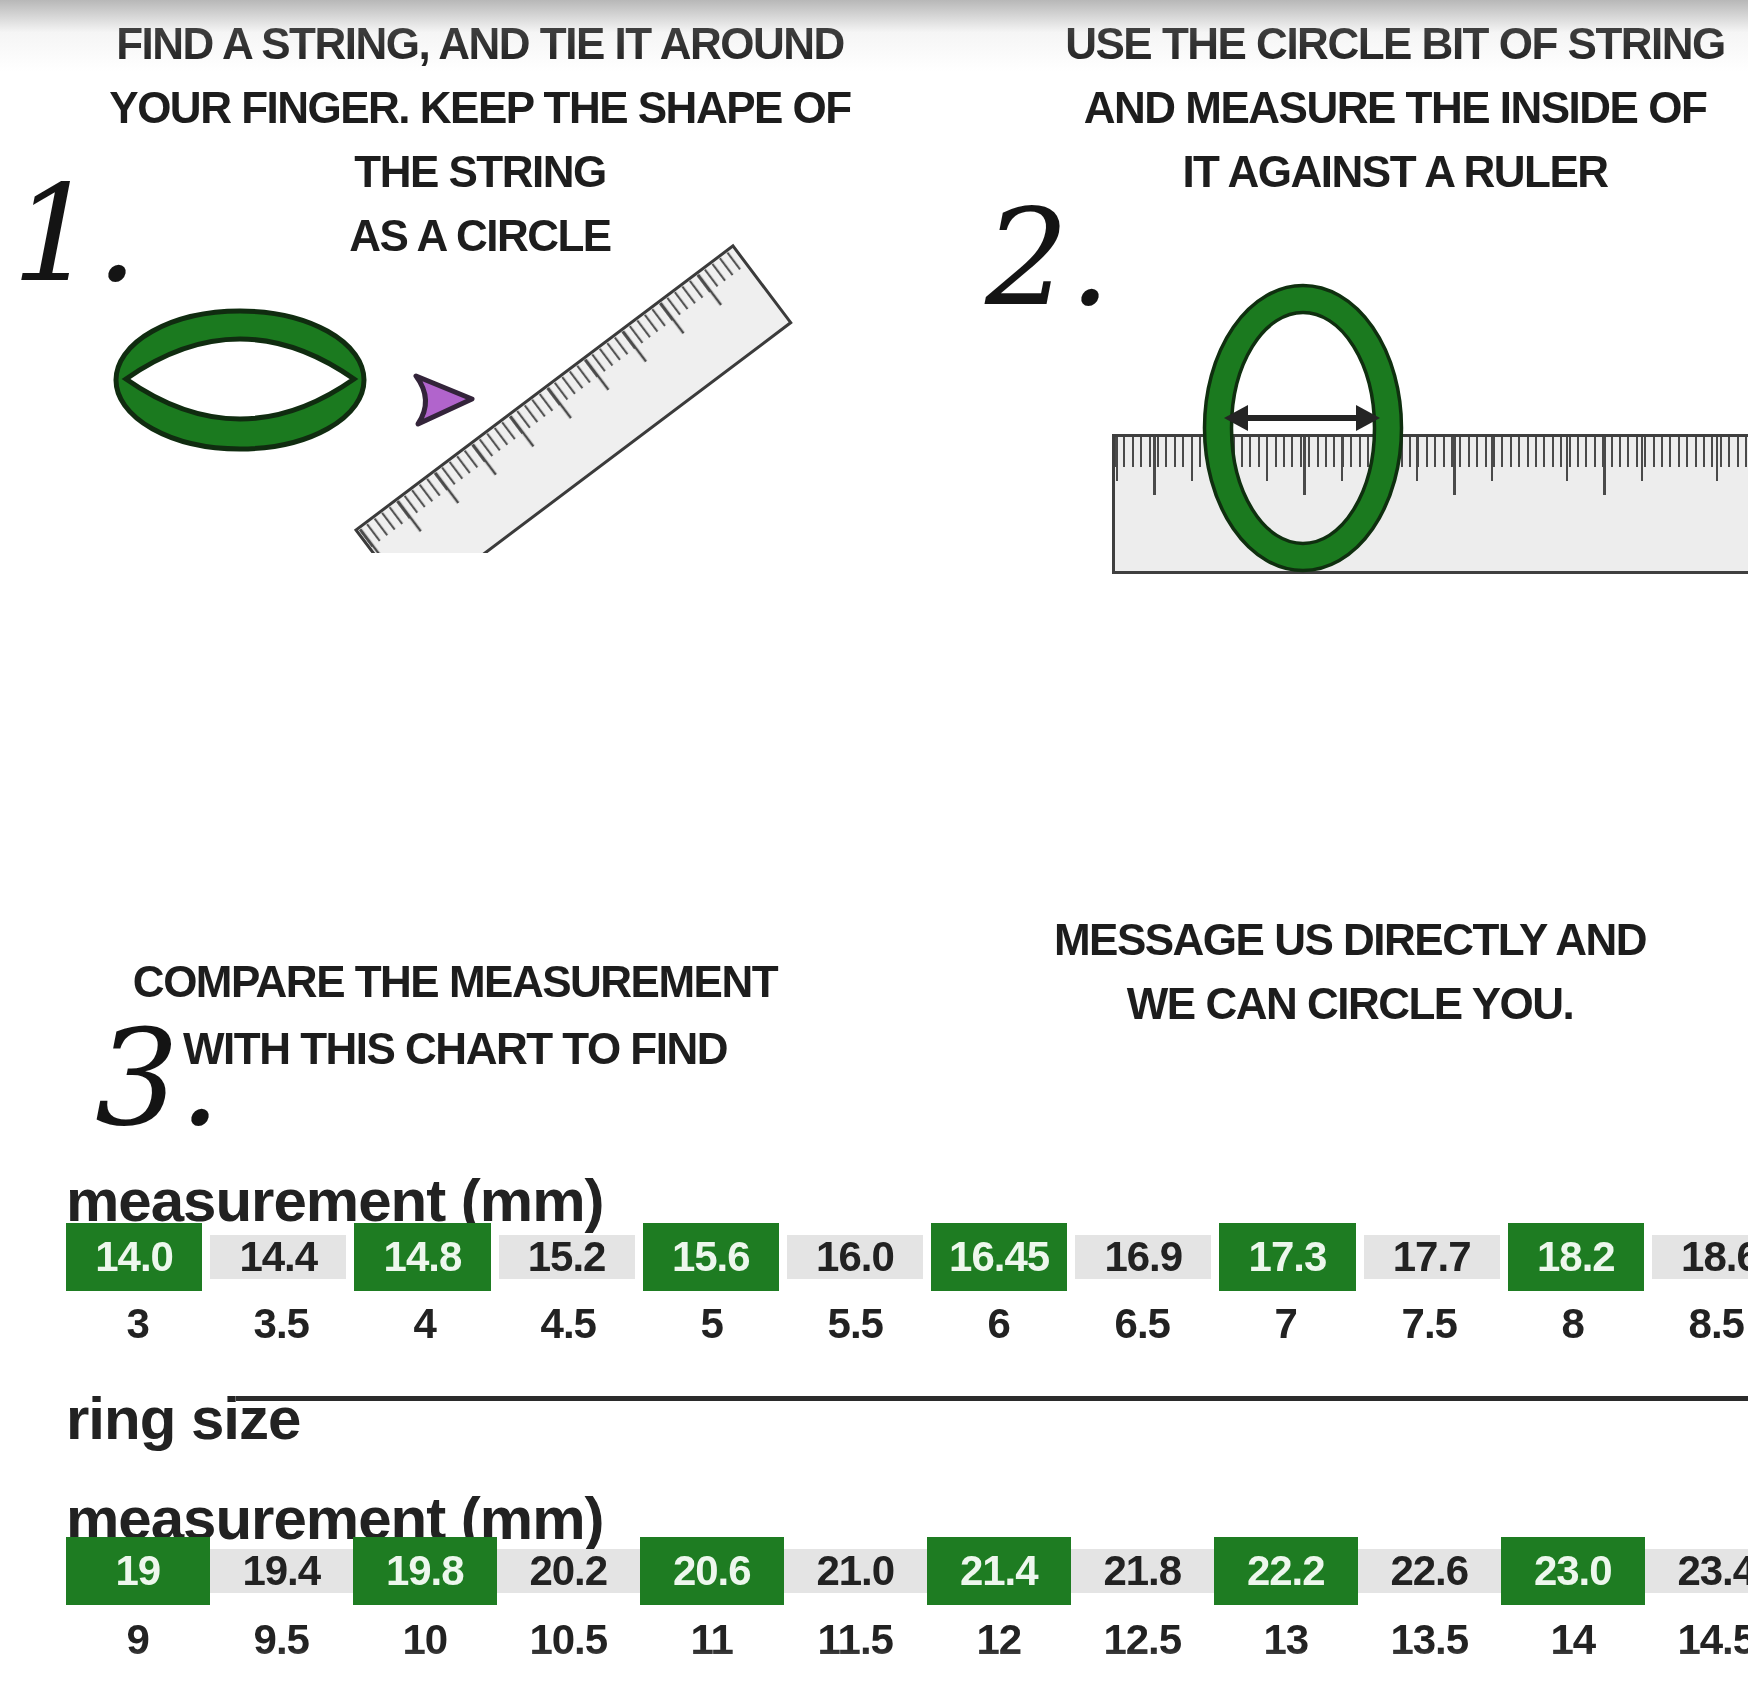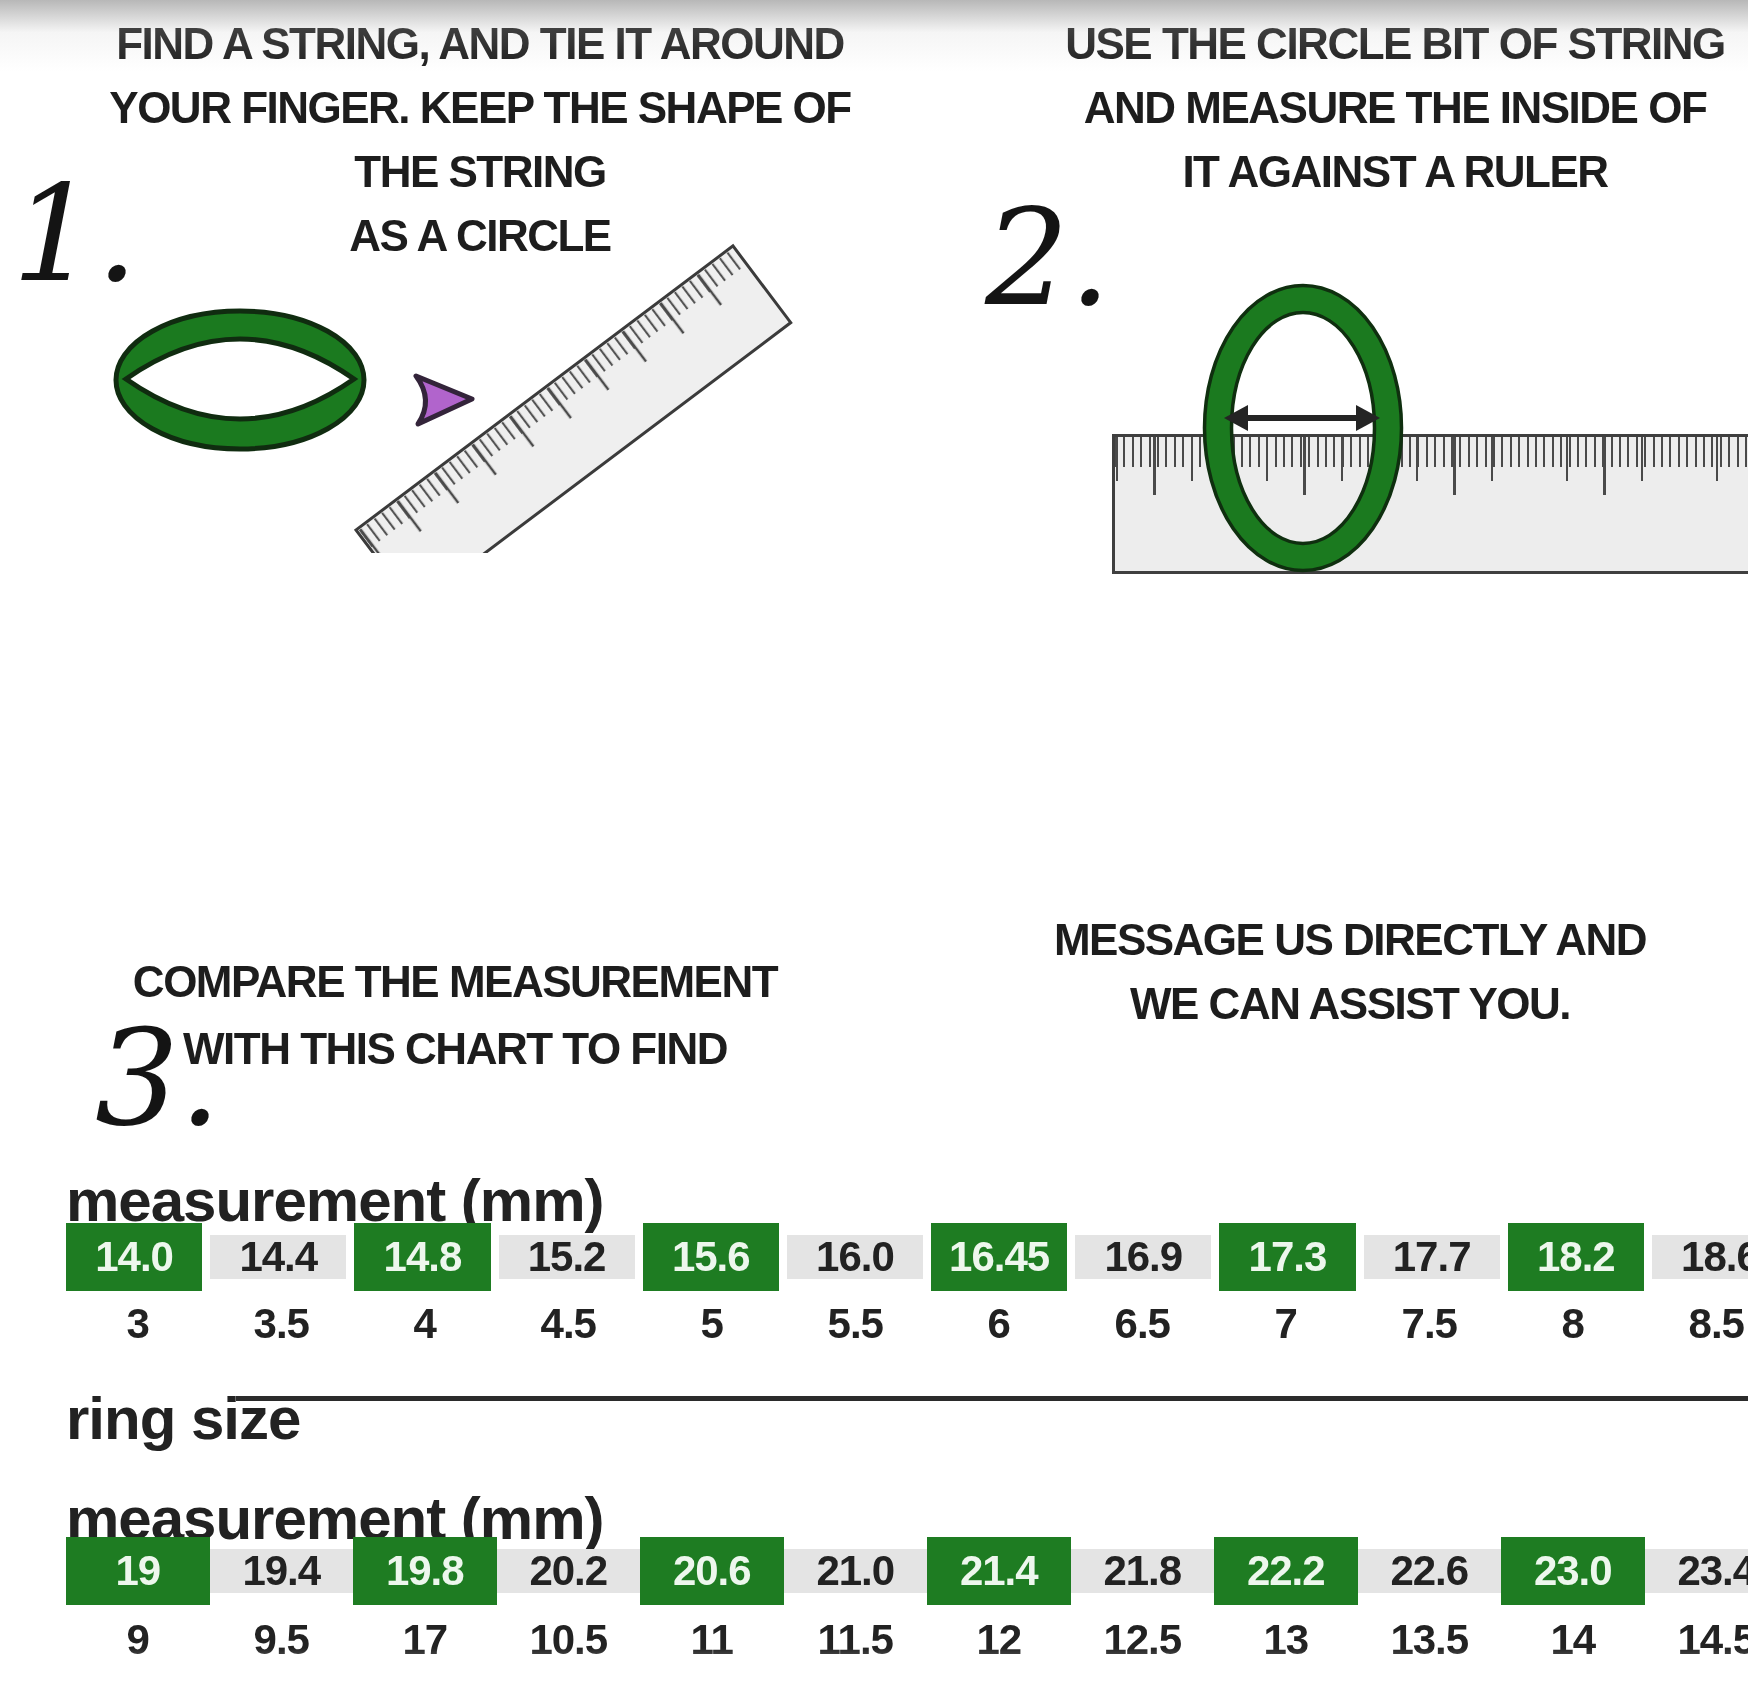--- a/index.html
+++ b/index.html
@@ -101,21 +101,21 @@
   </svg>
 
   <div class="num" style="left:95px;top:1012px;">3.</div>
   <div class="h" style="left:130px;top:948px;width:650px;line-height:67px;">
     <span>COMPARE THE MEASUREMENT</span>
     <span>WITH THIS CHART TO FIND</span>
   </div>
 
   <div class="h" style="left:980px;top:908px;width:740px;">
     <span>MESSAGE US DIRECTLY AND</span>
-    <span>WE CAN ASSIST YOU.</span>
+    <span>WE CAN CIRCLE YOU.</span>
   </div>
 
   <div class="label" style="left:66px;top:1166px;">measurement (mm)</div>
 
   <div class="strip" style="top:1223px;gap:8px;">
       <span>14.0</span>
       <span>14.4</span>
       <span>14.8</span>
       <span>15.2</span>
       <span>15.6</span>
@@ -157,21 +157,21 @@
       <span>21.4</span>
       <span>21.8</span>
       <span>22.2</span>
       <span>22.6</span>
       <span>23.0</span>
       <span>23.4</span>
     </div>
   <div class="sizes" style="top:1616px;">
       <span>9</span>
       <span>9.5</span>
-      <span>17</span>
+      <span>10</span>
       <span>10.5</span>
       <span>11</span>
       <span>11.5</span>
       <span>12</span>
       <span>12.5</span>
       <span>13</span>
       <span>13.5</span>
       <span>14</span>
       <span>14.5</span>
     </div>

